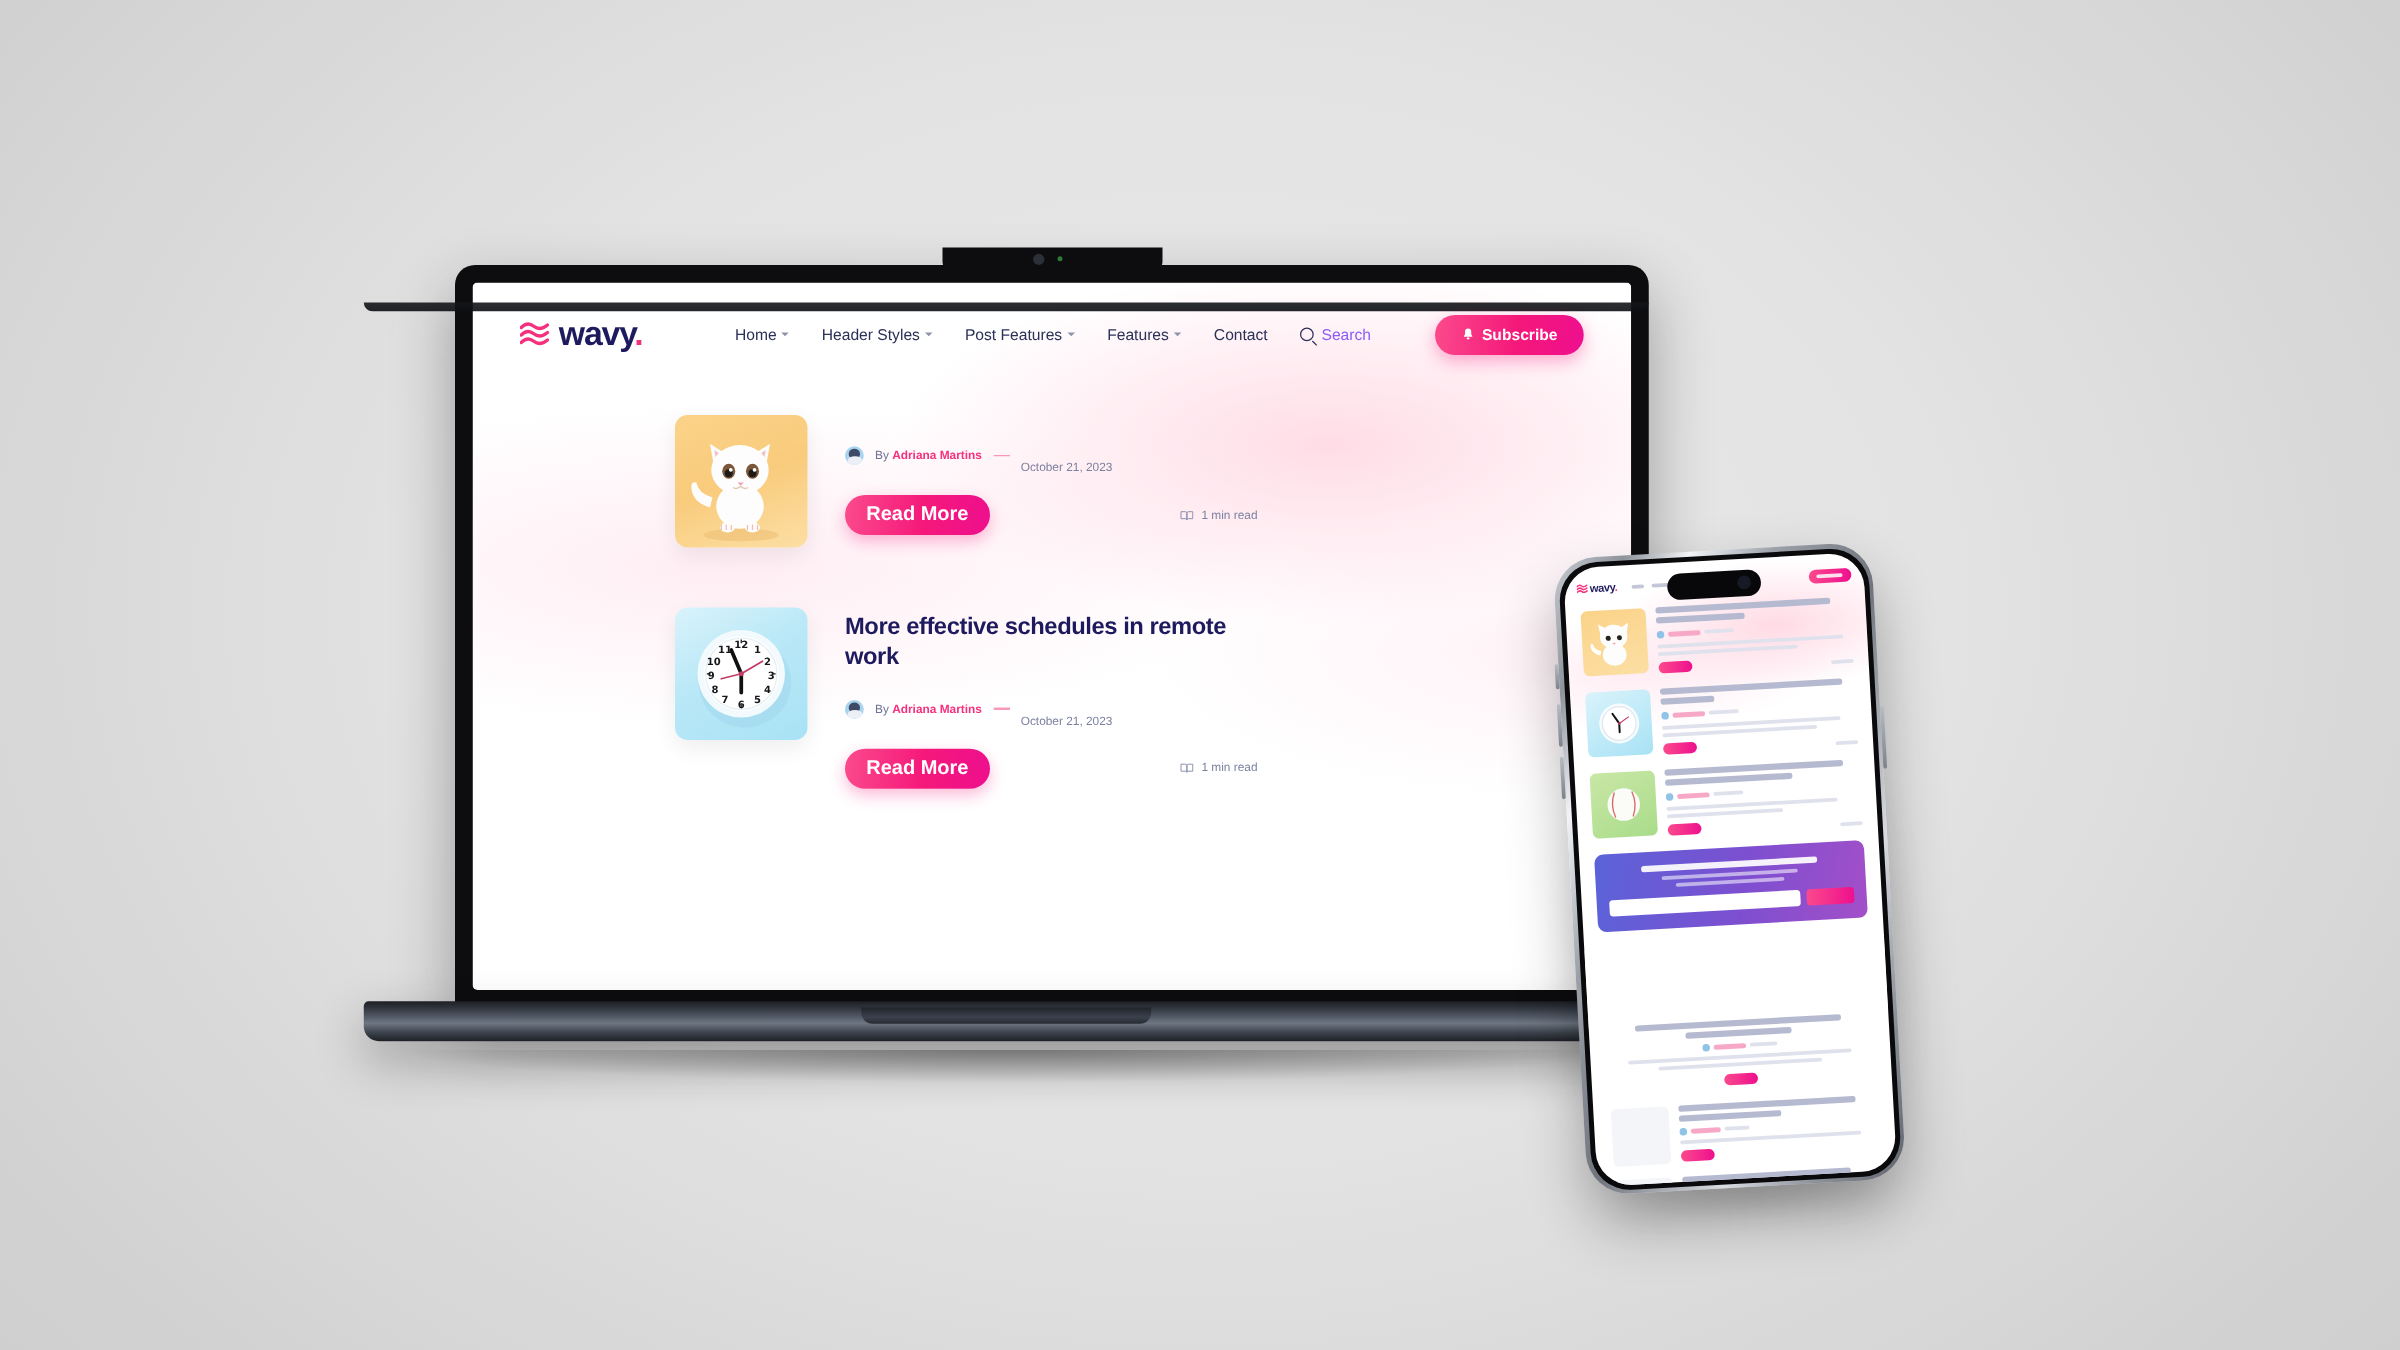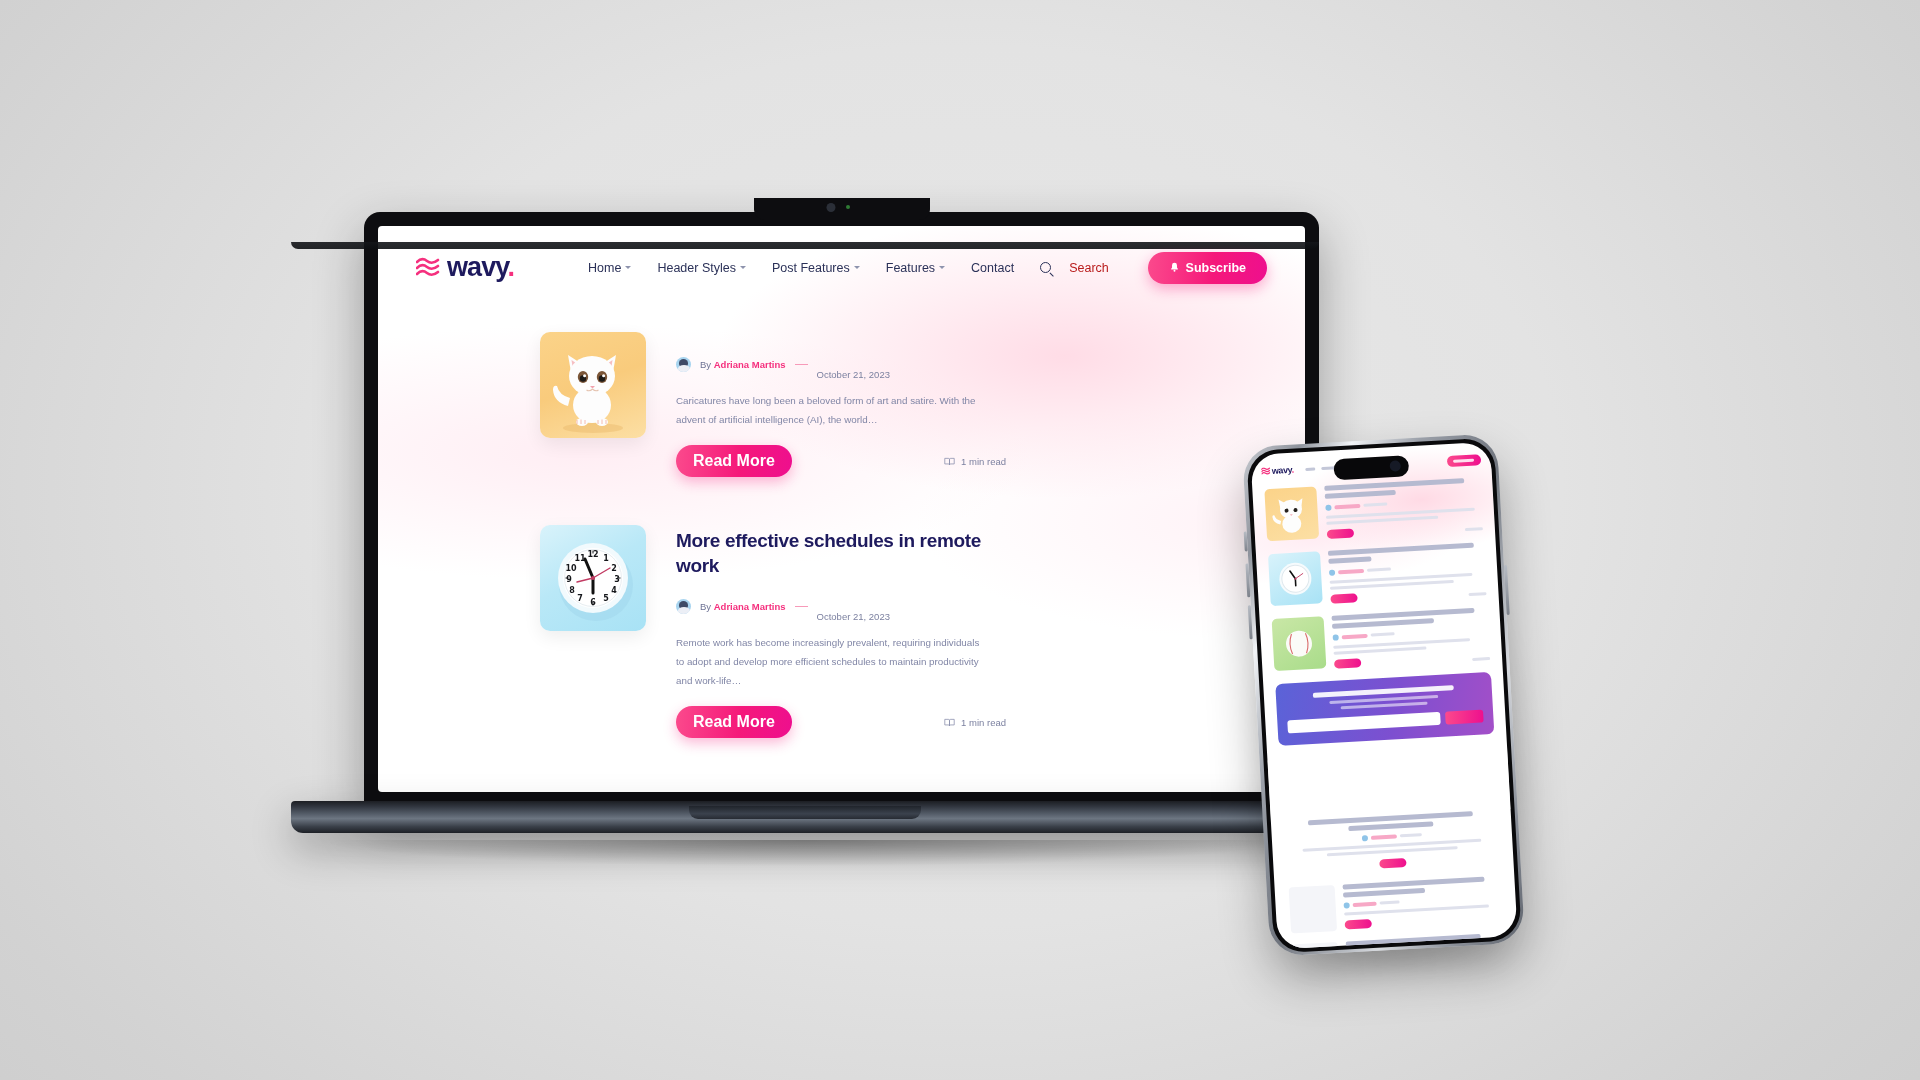--- a/index.html
+++ b/index.html
@@ -50,21 +50,21 @@
     height:62px;
   }
   .logo { display:flex; align-items:center; gap:7px; }
   .logo-mark { width:24px; height:21px; flex:0 0 auto; }
   .logo-text { font-size:27px; font-weight:700; color:#1e1a5e; letter-spacing:-.9px; line-height:1; }
   .logo-dot { color:#f5307e; }
 
   .nav { display:flex; align-items:flex-end; gap:26px; margin-left:74px; }
   .nav-item { font-size:12.5px; color:#2b3158; font-weight:500; display:flex; align-items:center; gap:4px; white-space:nowrap; }
   .caret { width:0;height:0;border-left:3px solid transparent;border-right:3px solid transparent;border-top:3.5px solid #8e93ad; display:inline-block; }
-  .nav-search { display:flex; align-items:center; gap:18px; font-size:12.5px; color:#b91c1c; font-weight:500; }
+  .nav-search { display:flex; align-items:center; gap:6px; font-size:12.5px; color:#8b5cf6; font-weight:500; }
   .mag { width:11px;height:11px; border:1.4px solid #2b3158; border-radius:50%; position:relative; }
   .mag:after { content:""; position:absolute; right:-4px; bottom:-3px; width:5px;height:1.4px; background:#2b3158; transform:rotate(45deg); }
 
   .subscribe {
     margin-left:auto;
     background:linear-gradient(95deg,#fb4a8c 0%,#f5187a 55%,#ee0f8e 100%);
     color:#fff; font-size:12.5px; font-weight:700;
     padding:9px 21px; border-radius:22px;
     display:flex; align-items:center; gap:6px;
     box-shadow:0 5px 14px rgba(245,24,122,.35);
@@ -279,21 +279,20 @@
                 <path d="M58 88 v4 M62 87.5 v4.5 M66 88 v4" stroke="#f0a090" stroke-width="1" opacity=".7"></path>
               </svg>
             </div>
             <div class="post-body">
               <div class="post-meta">
                 <div class="avatar"></div>
                 <div class="byline"><span>By</span> <b>Adriana Martins</b></div>
                 <div class="meta-dash"></div>
                 <div class="post-date">October 21, 2023</div>
               </div>
-              <p class="excerpt">Caricatures have long been a beloved form of art and satire. With the advent of artificial intelligence (AI), the world…</p>
               <div class="post-foot">
                 <div class="read-more">Read More</div>
                 <div class="read-time">
                   <svg class="book" viewBox="0 0 14 11">
                     <path d="M1 1.5h4.6c.8 0 1.4.5 1.4 1.2v7c0-.6-.6-1.1-1.4-1.1H1zM13 1.5H8.4c-.8 0-1.4.5-1.4 1.2v7c0-.6.6-1.1 1.4-1.1H13z" fill="none" stroke="#8b90ad" stroke-width="1"></path>
                   </svg>
                   <span>1 min read</span>
                 </div>
               </div>
             </div>
@@ -331,21 +330,20 @@
               </svg>
             </div>
             <div class="post-body">
               <h2 class="post-title">More effective schedules in remote work</h2>
               <div class="post-meta">
                 <div class="avatar"></div>
                 <div class="byline"><span>By</span> <b>Adriana Martins</b></div>
                 <div class="meta-dash"></div>
                 <div class="post-date">October 21, 2023</div>
               </div>
-              <p class="excerpt">Remote work has become increasingly prevalent, requiring individuals to adopt and develop more efficient schedules to maintain productivity and work-life…</p>
               <div class="post-foot">
                 <div class="read-more">Read More</div>
                 <div class="read-time">
                   <svg class="book" viewBox="0 0 14 11">
                     <path d="M1 1.5h4.6c.8 0 1.4.5 1.4 1.2v7c0-.6-.6-1.1-1.4-1.1H1zM13 1.5H8.4c-.8 0-1.4.5-1.4 1.2v7c0-.6.6-1.1 1.4-1.1H13z" fill="none" stroke="#8b90ad" stroke-width="1"></path>
                   </svg>
                   <span>1 min read</span>
                 </div>
               </div>
             </div>

